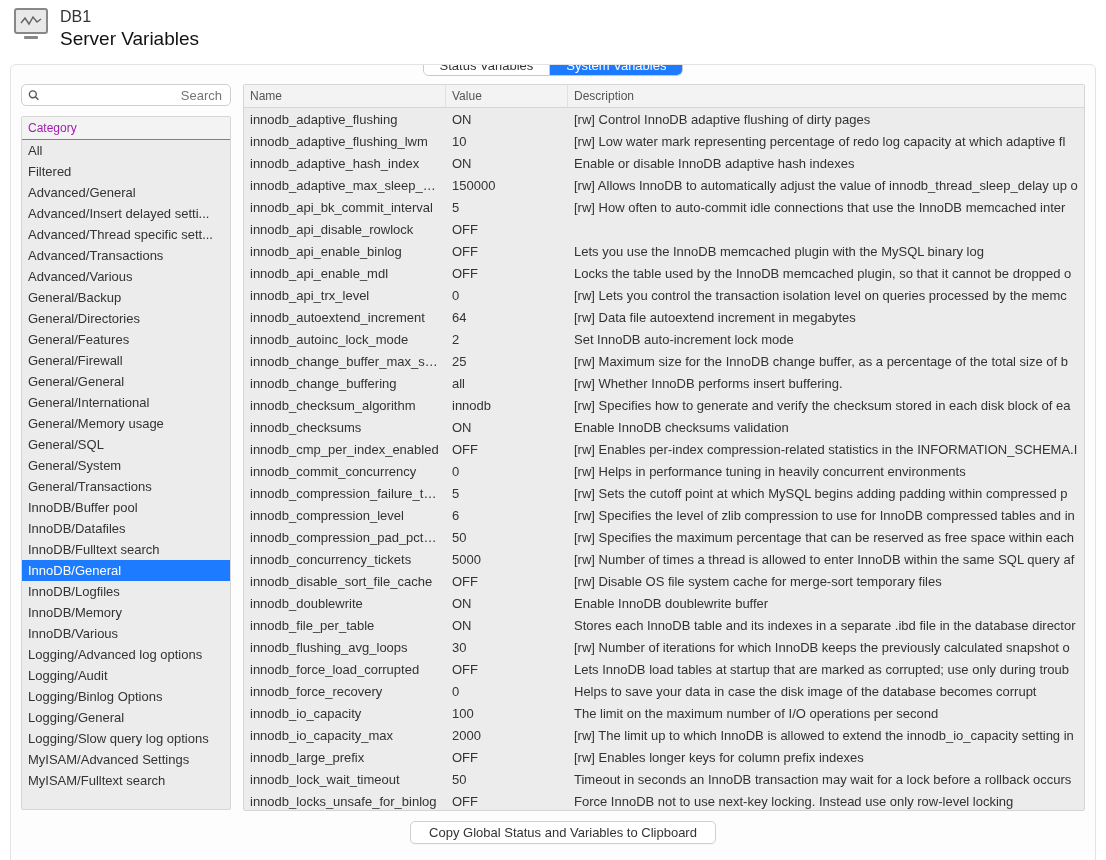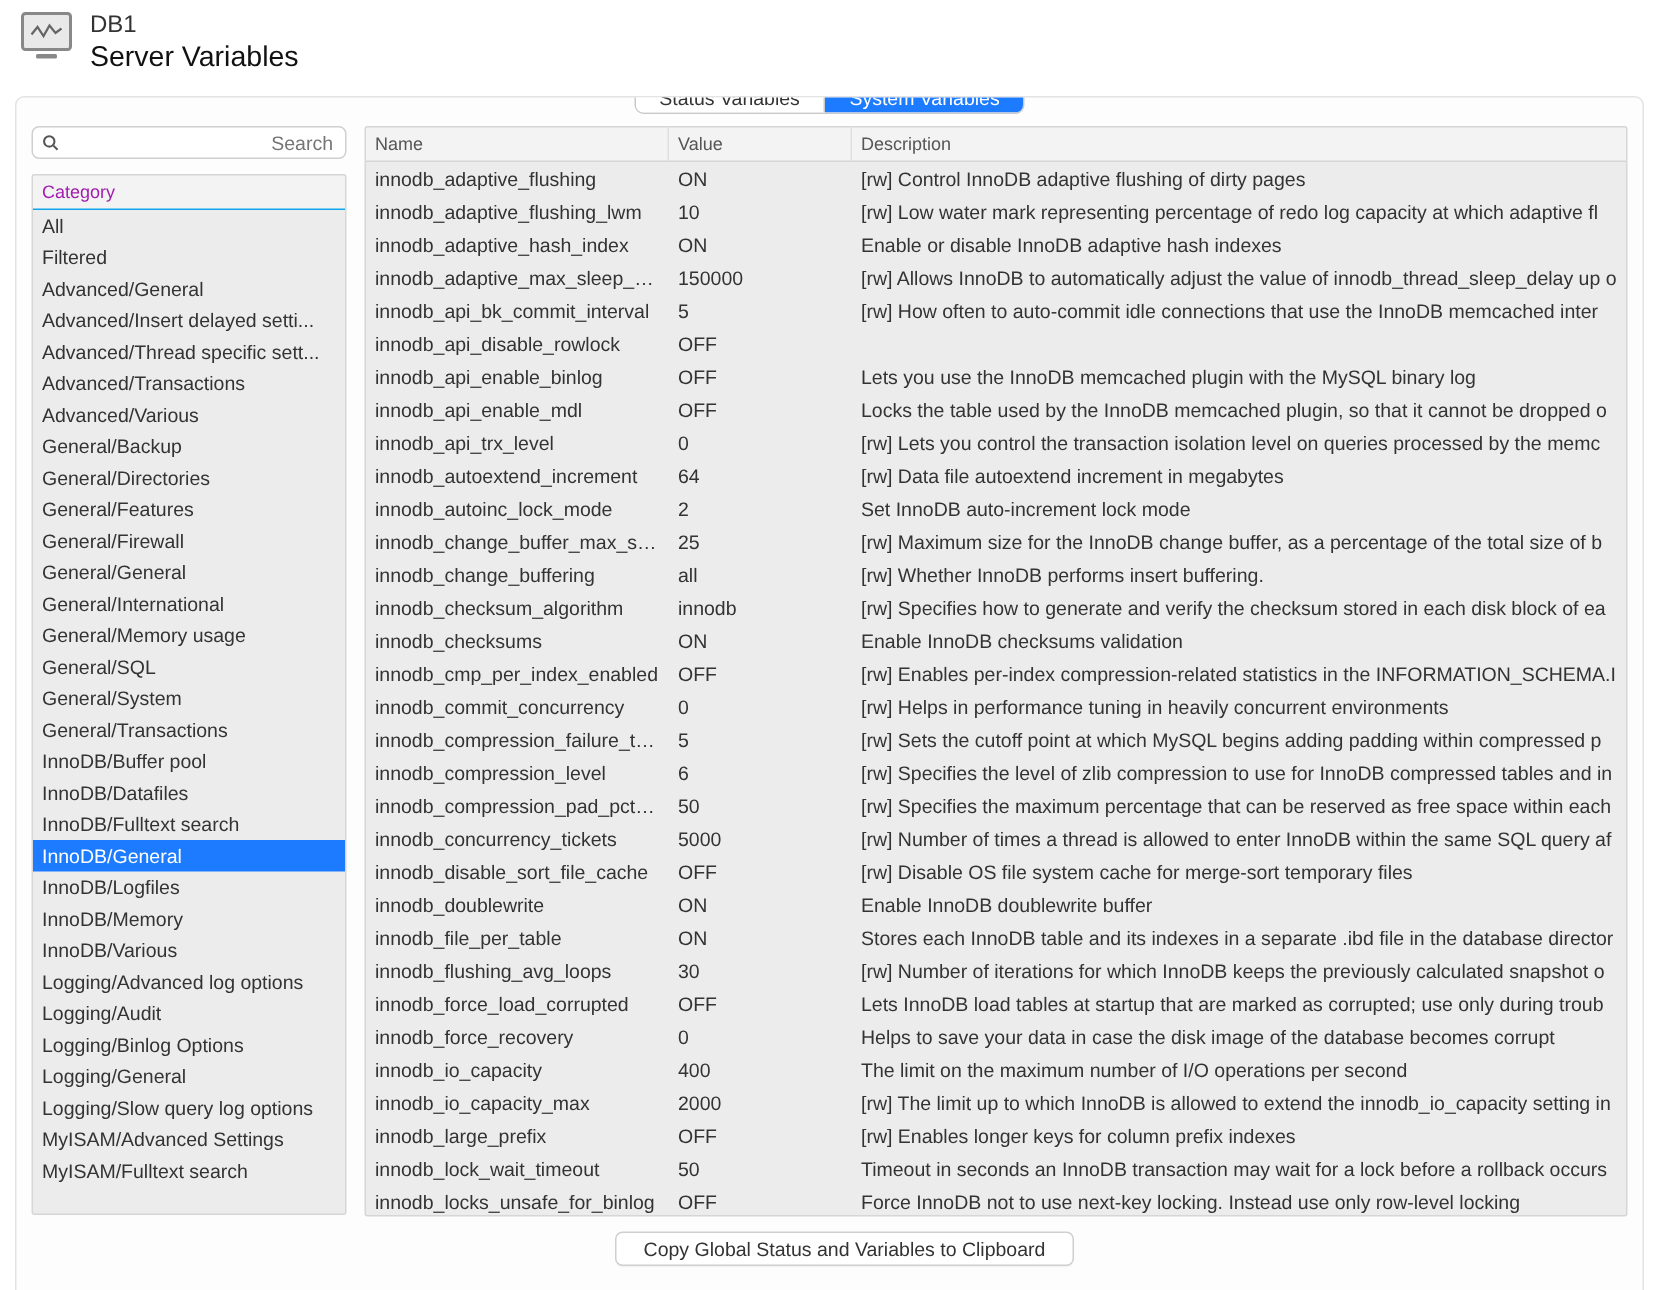--- a/index.html
+++ b/index.html
@@ -411,21 +411,21 @@
             <div class="td col-value">OFF</div>
             <div class="td col-desc">Lets InnoDB load tables at startup that are marked as corrupted; use only during troub</div>
           </div>
           <div class="trow">
             <div class="td col-name">innodb_force_recovery</div>
             <div class="td col-value">0</div>
             <div class="td col-desc">Helps to save your data in case the disk image of the database becomes corrupt</div>
           </div>
           <div class="trow">
             <div class="td col-name">innodb_io_capacity</div>
-            <div class="td col-value">400</div>
+            <div class="td col-value">100</div>
             <div class="td col-desc">The limit on the maximum number of I/O operations per second</div>
           </div>
           <div class="trow">
             <div class="td col-name">innodb_io_capacity_max</div>
             <div class="td col-value">2000</div>
             <div class="td col-desc">[rw] The limit up to which InnoDB is allowed to extend the innodb_io_capacity setting in</div>
           </div>
           <div class="trow">
             <div class="td col-name">innodb_large_prefix</div>
             <div class="td col-value">OFF</div>

